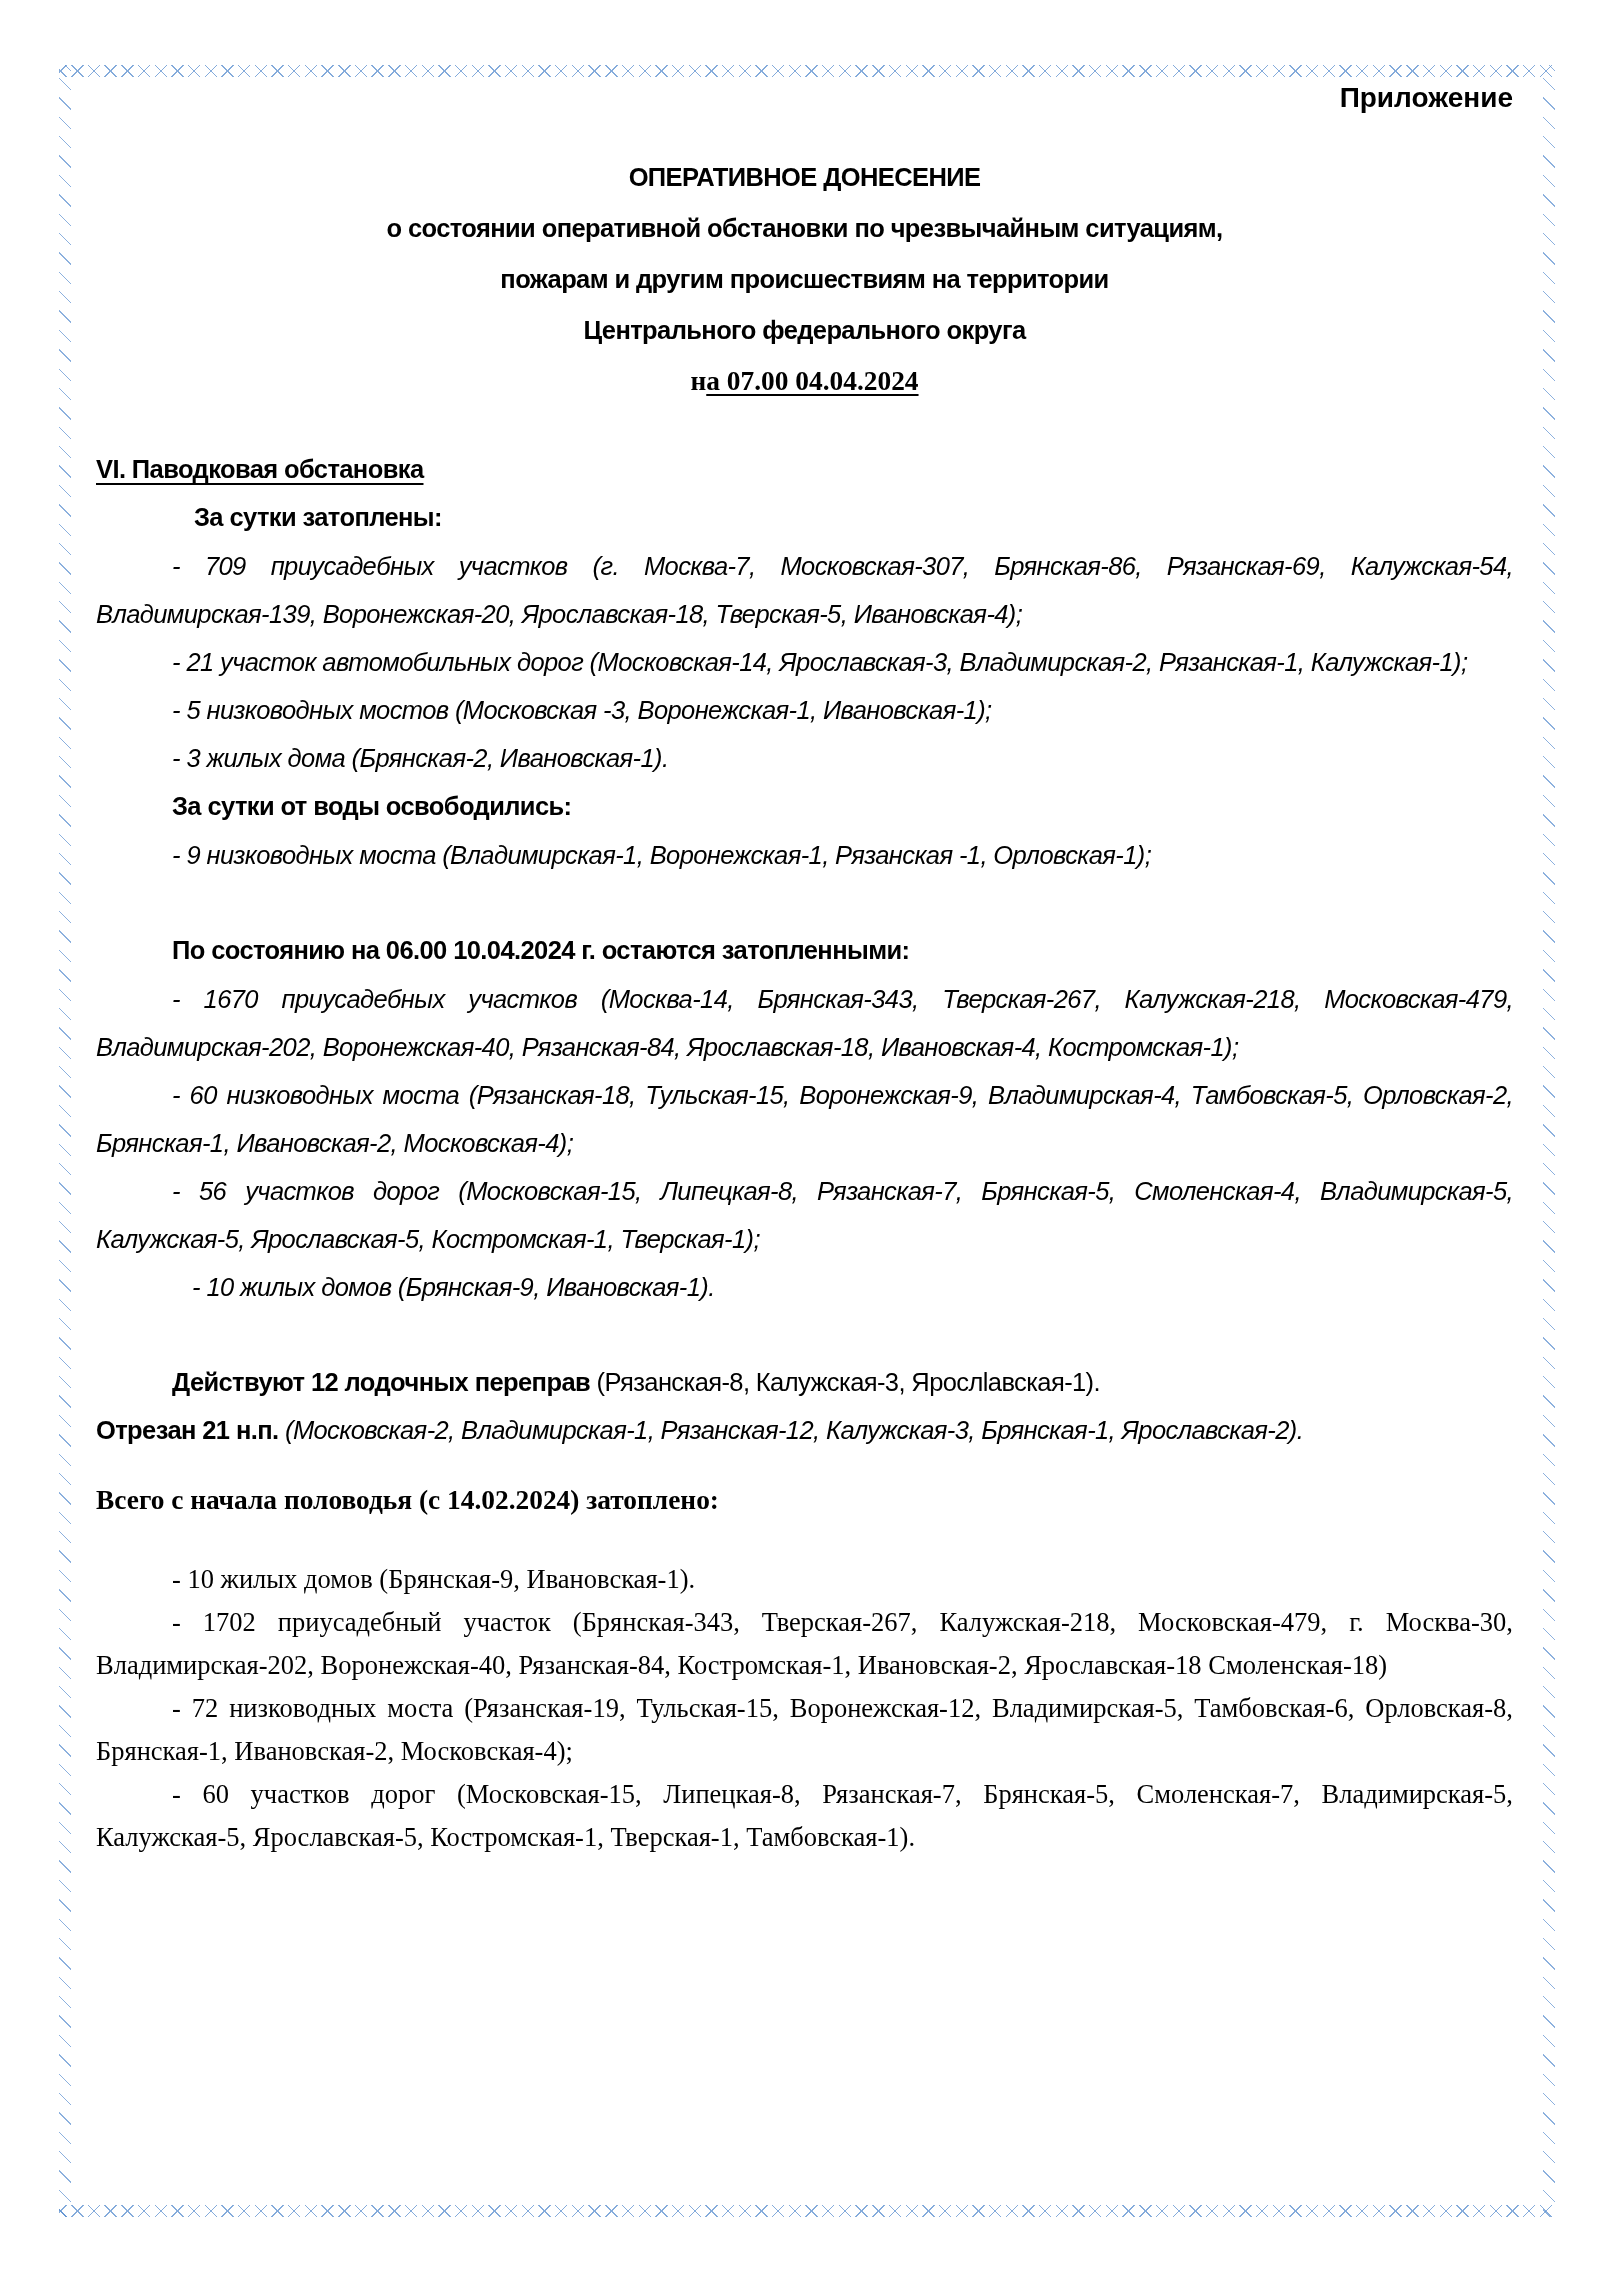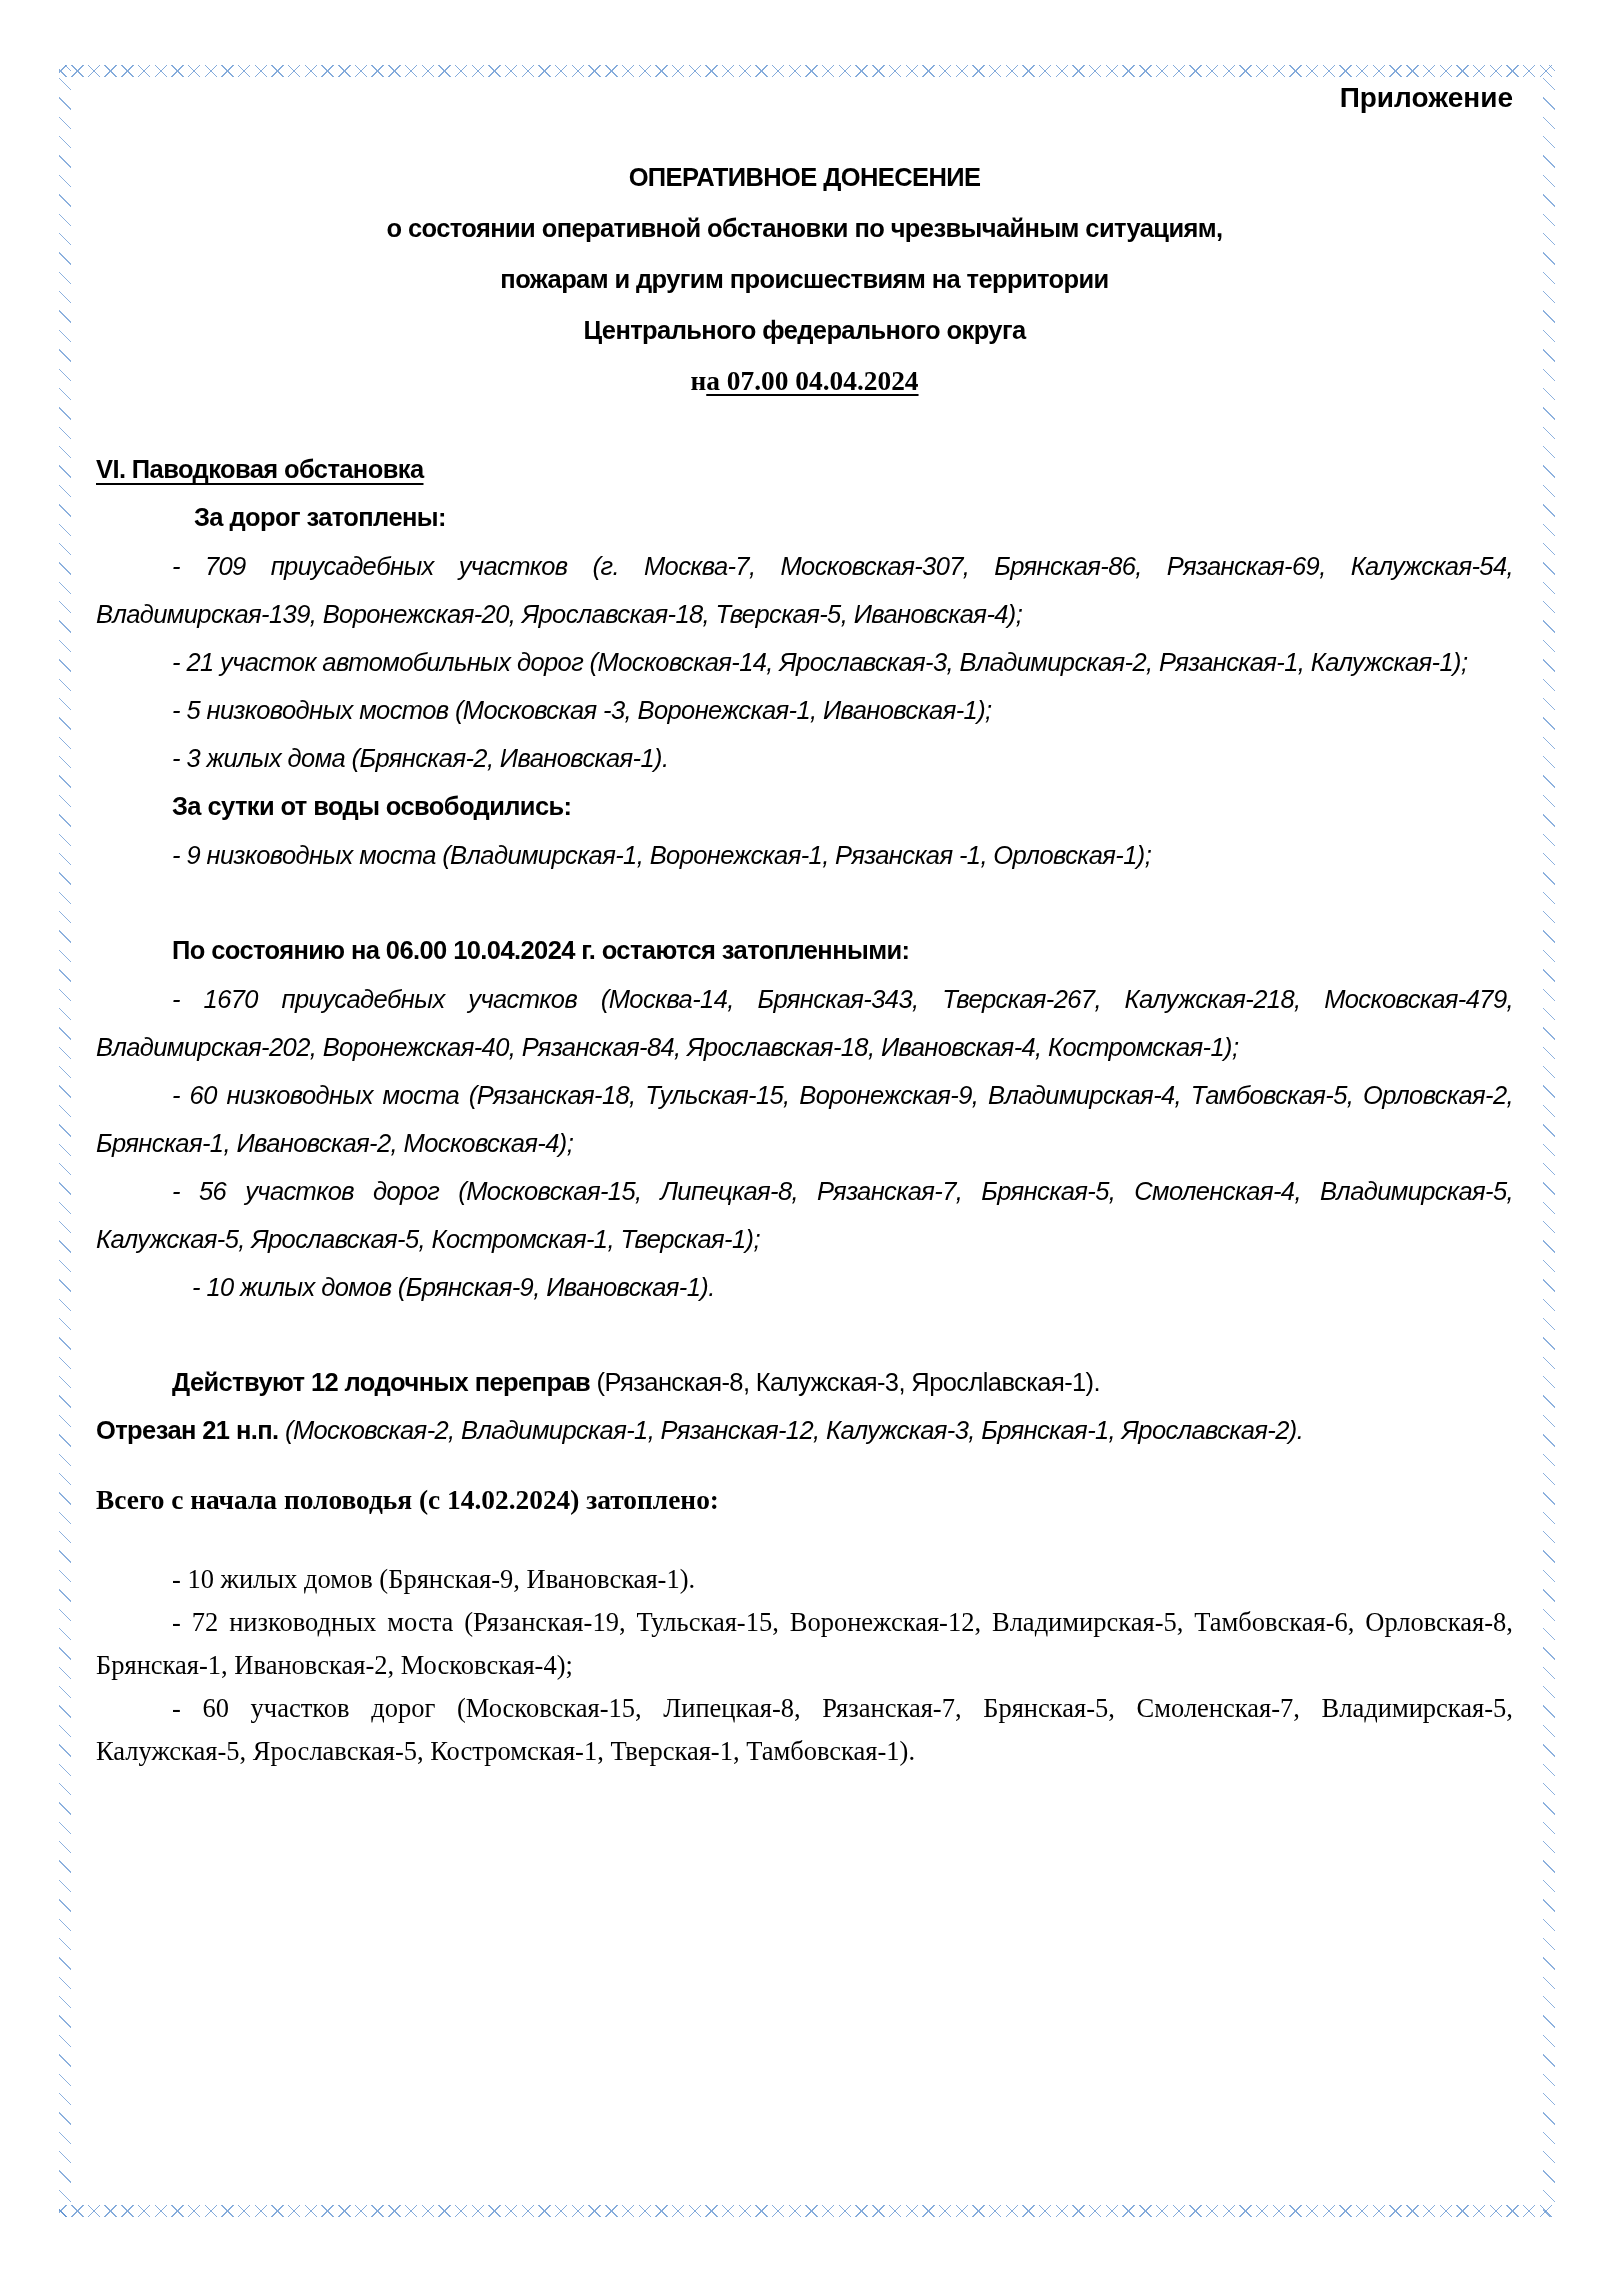--- a/index.html
+++ b/index.html
@@ -111,21 +111,21 @@
   <div class="title-block">
     <div class="squeeze">ОПЕРАТИВНОЕ ДОНЕСЕНИЕ</div>
     <div class="squeeze">о состоянии оперативной обстановки по чрезвычайным ситуациям,</div>
     <div class="squeeze">пожарам и другим происшествиям на территории</div>
     <div class="squeeze">Центрального федерального округа</div>
     <div class="date"><span>н</span><u>а 07.00 04.04.2024</u></div>
   </div>
 
   <div class="section-title squeeze">VI. Паводковая обстановка</div>
 
-  <div class="subhead squeeze" style="padding-left:98px;">За дорог затоплены:</div>
+  <div class="subhead squeeze" style="padding-left:98px;">За сутки затоплены:</div>
   <div>
     <p class="p it squeeze">- 709 приусадебных участков (г. Москва-7, Московская-307, Брянская-86, Рязанская-69, Калужская-54, Владимирская-139, Воронежская-20, Ярославская-18, Тверская-5, Ивановская-4);</p>
     <p class="p it squeeze">- 21 участок автомобильных дорог (Московская-14, Ярославская-3, Владимирская-2, Рязанская-1, Калужская-1);</p>
     <p class="p it squeeze">- 5 низководных мостов (Московская -3, Воронежская-1, Ивановская-1);</p>
     <p class="p it squeeze">- 3 жилых дома (Брянская-2, Ивановская-1).</p>
   </div>
 
   <div class="subhead squeeze ind0">За сутки от воды освободились:</div>
   <div>
     <p class="p it squeeze">- 9 низководных моста (Владимирская-1, Воронежская-1, Рязанская -1, Орловская-1);</p>
@@ -147,17 +147,18 @@
   <p class="p squeeze" style="text-indent:0;"><b>Отрезан  21  н.п.</b><i> (Московская-2, Владимирская-1, Рязанская-12, Калужская-3, Брянская-1, Ярославская-2).</i></p>
 
   <div style="height:21.6px;"></div>
 
   <div class="roman-head">Всего с начала половодья (с 14.02.2024) затоплено:</div>
 
   <div style="height:33px;"></div>
 
   <div class="roman-body">
     <p class="p">- 10 жилых домов (Брянская-9, Ивановская-1).</p>
+    <p class="p">- 1702 приусадебный участок (Брянская-343, Тверская-267, Калужская-218, Московская-479, г. Москва-30, Владимирская-202, Воронежская-40, Рязанская-84, Костромская-1,  Ивановская-2, Ярославская-18 Смоленская-18)</p>
     <p class="p">- 72 низководных моста (Рязанская-19, Тульская-15, Воронежская-12, Владимирская-5, Тамбовская-6, Орловская-8, Брянская-1, Ивановская-2, Московская-4);</p>
     <p class="p">- 60 участков дорог (Московская-15, Липецкая-8, Рязанская-7, Брянская-5, Смоленская-7, Владимирская-5, Калужская-5, Ярославская-5, Костромская-1, Тверская-1, Тамбовская-1).</p>
   </div>
 </div>
 
 
 </body></html>

